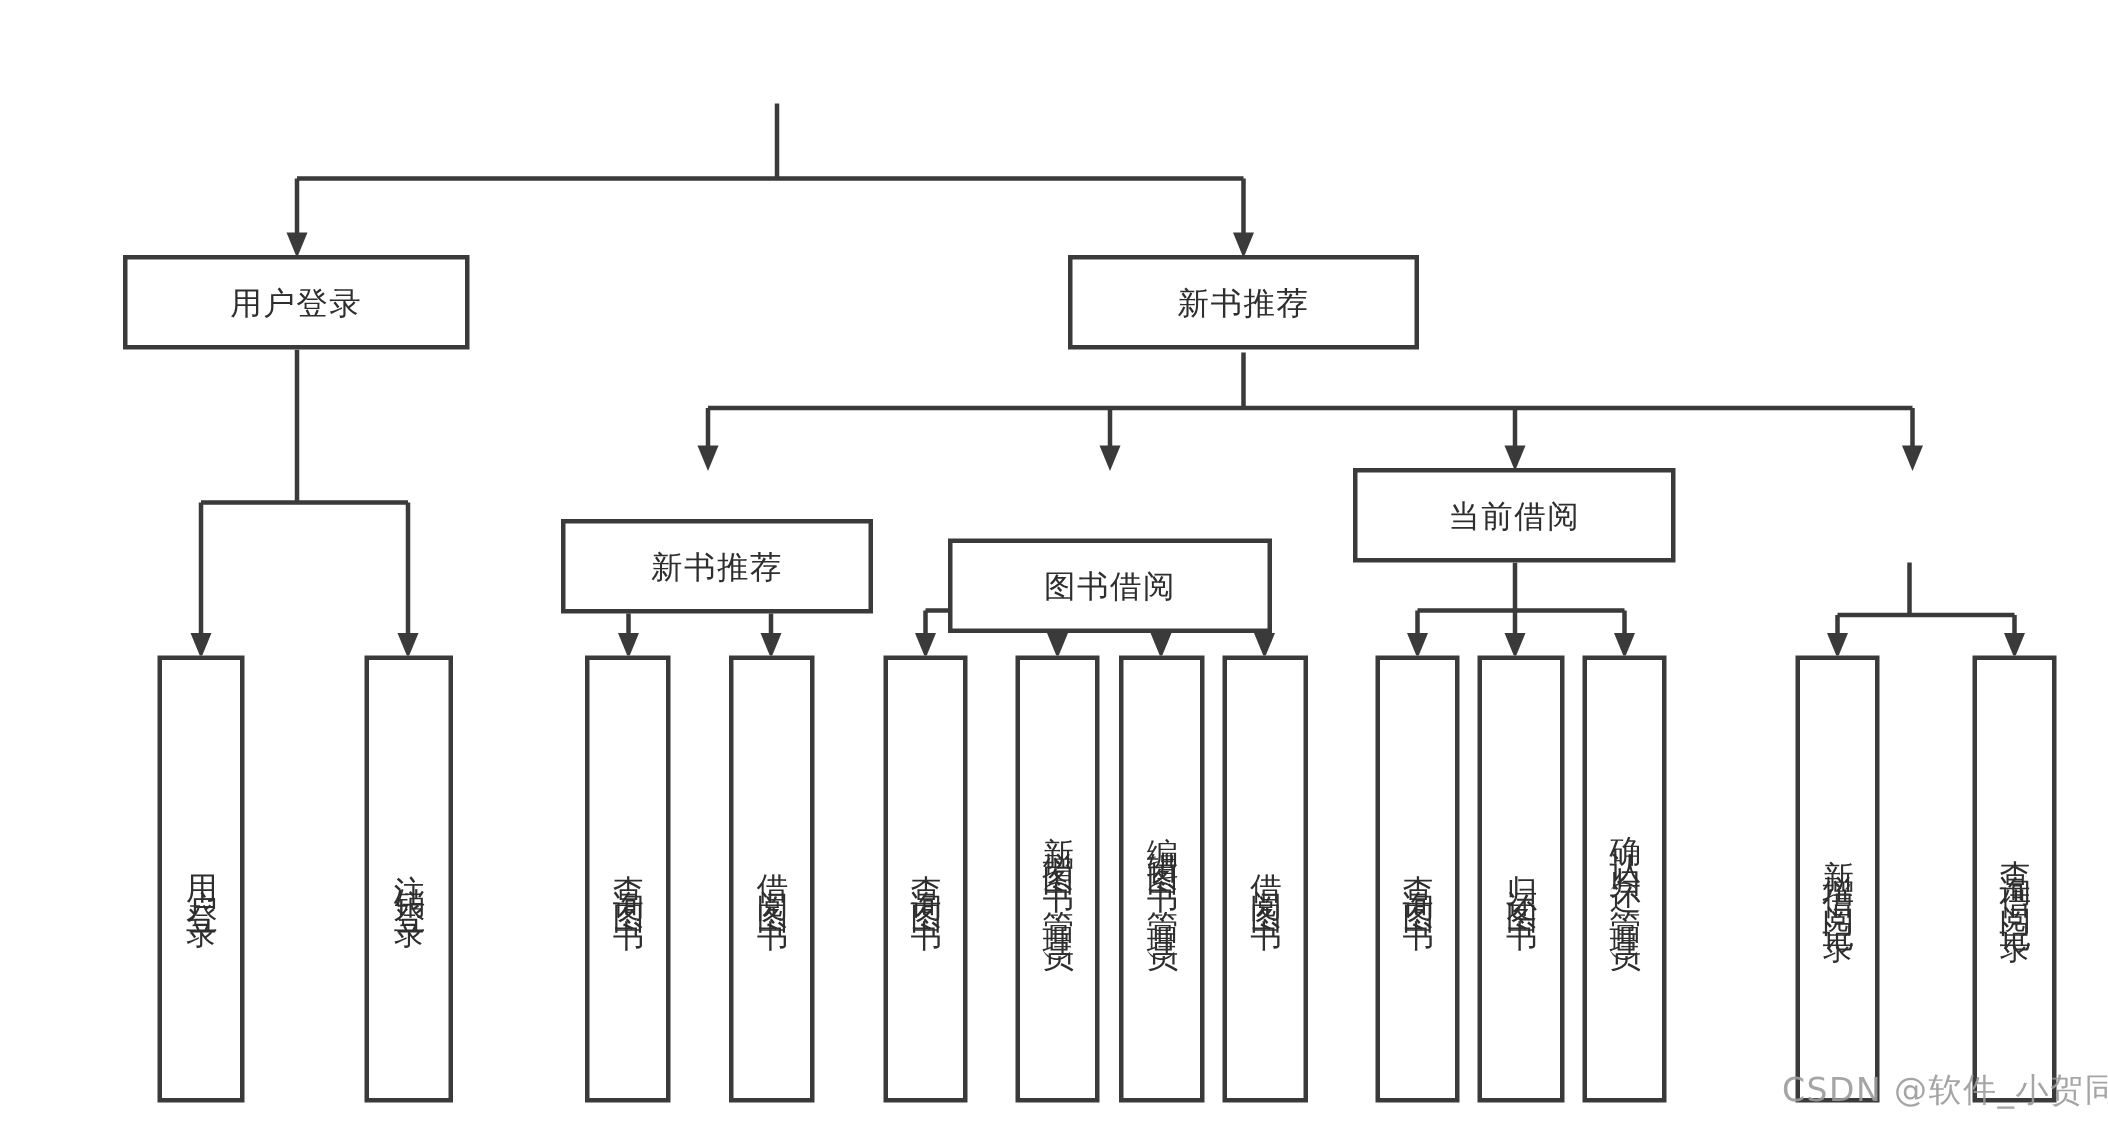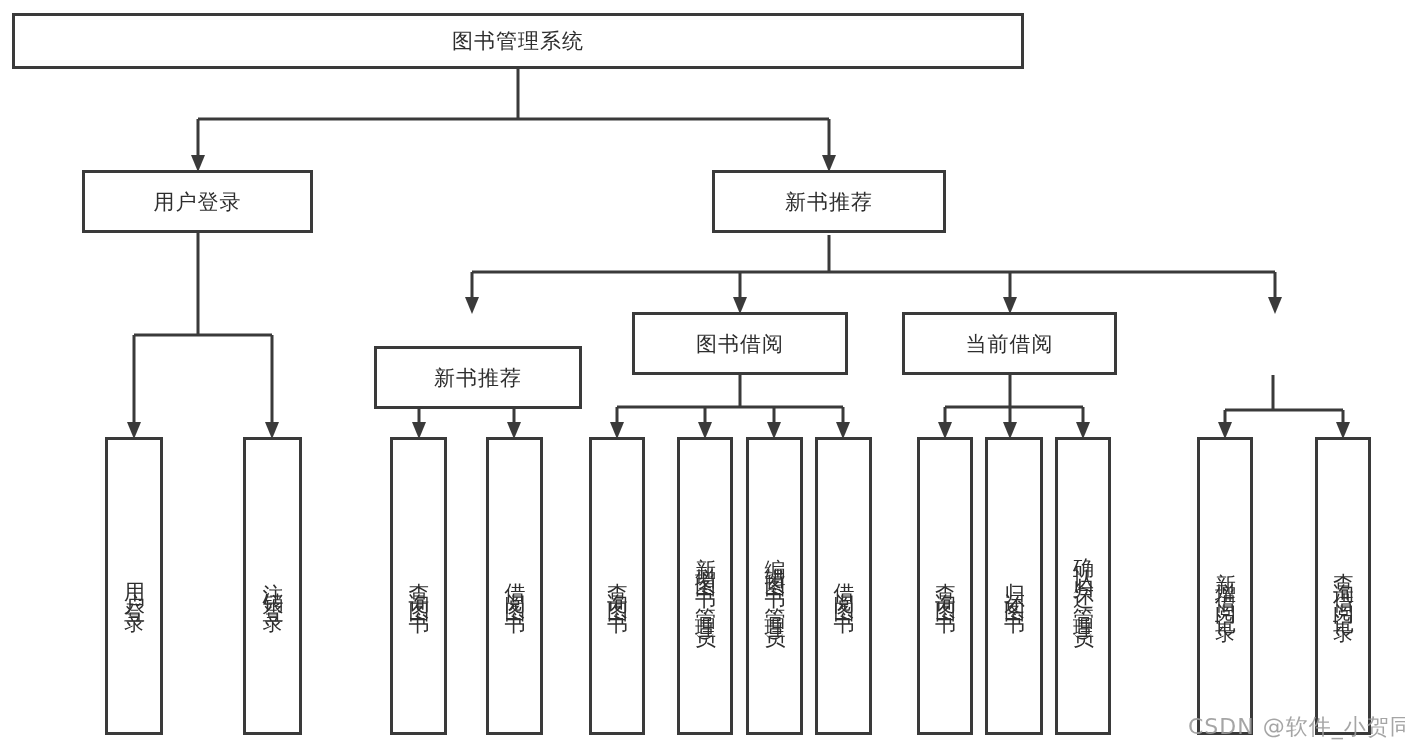--- a/index.html
+++ b/index.html
@@ -84,27 +84,26 @@
       <path d="M774 439 l-7 -17 h14 z"></path>
       <path d="M843 439 l-7 -17 h14 z"></path>
       <path d="M945 439 l-7 -17 h14 z"></path>
       <path d="M1010 439 l-7 -17 h14 z"></path>
       <path d="M1083 439 l-7 -17 h14 z"></path>
       <path d="M1225 439 l-7 -17 h14 z"></path>
       <path d="M1343 439 l-7 -17 h14 z"></path>
     </g>
   </svg>
 
-  <div class="box root">图书管理系统</div>
 
   <div class="box h2" style="left:82px;width:231px;">用户登录</div>
   <div class="box h2" style="left:712px;width:234px;">新书推荐</div>
 
   <div class="box h3" style="left:374px;width:208px;margin-top:34px;">新书推荐</div>
-  <div class="box h3" style="left:632px;width:216px;">图书借阅</div>
+  <div class="box h3" style="left:632px;width:216px;margin-top:47px;">图书借阅</div>
   <div class="box h3" style="left:902px;width:215px;">当前借阅</div>
 
   <div class="box leaf" style="left:105px;width:58px;">
     <span class="vtext">用户登录</span>
   </div>
   <div class="box leaf" style="left:243px;width:59px;">
     <span class="vtext">注销登录</span>
   </div>
 
   <div class="box leaf" style="left:390px;width:57px;">

